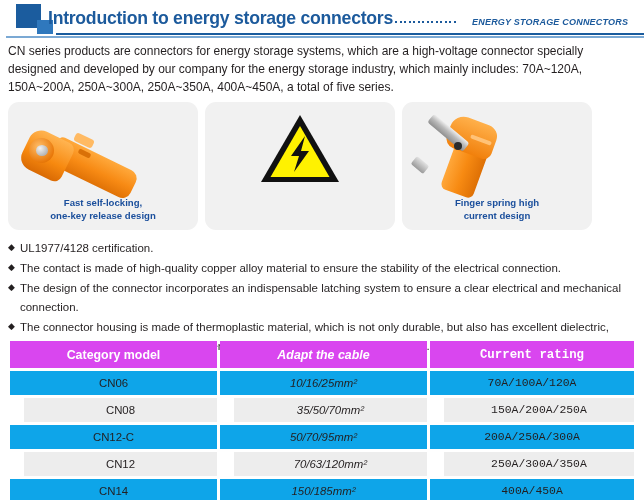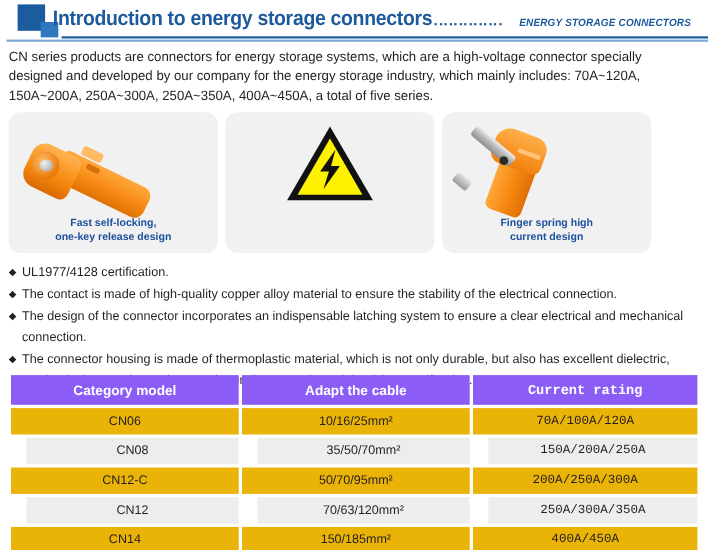--- a/index.html
+++ b/index.html
@@ -152,26 +152,26 @@
   .bullet .txt{flex:1;transform:scaleX(0.99);transform-origin:left top;}
 
   
   .tbl{position:absolute;left:10px;top:341px;width:624px;}
   .trow{display:flex;gap:3px;margin-bottom:3px;}
   .tcell{
     display:flex;align-items:center;justify-content:center;
     height:24px;font-size:11.4px;
   }
   .c0{width:207px;}
-  .c1{width:207px;}
+  .c1{width:207px;font-style:italic;}
   .c2{width:204px;font-family:Liberation Mono, monospace;}
   .thead .tcell{
-    background:#8b5cf6;color:#ffffff;font-weight:700;font-size:12.4px;height:27px;
-  }
-  .tbody-row .tcell{background:#eab308;color:#231f20;}
+    background:#d946ef;color:#ffffff;font-weight:700;font-size:12.4px;height:27px;
+  }
+  .tbody-row .tcell{background:#0ea5e9;color:#231f20;}
   .tbody-row.alt .tcell{background:#ededed;margin-left:14px;}
 </style>
 </head>
 <body>
 
 <div class="page">
 
   <div class="header">
     <div class="logo-mark">
       <div class="logo-sq-big"></div>

